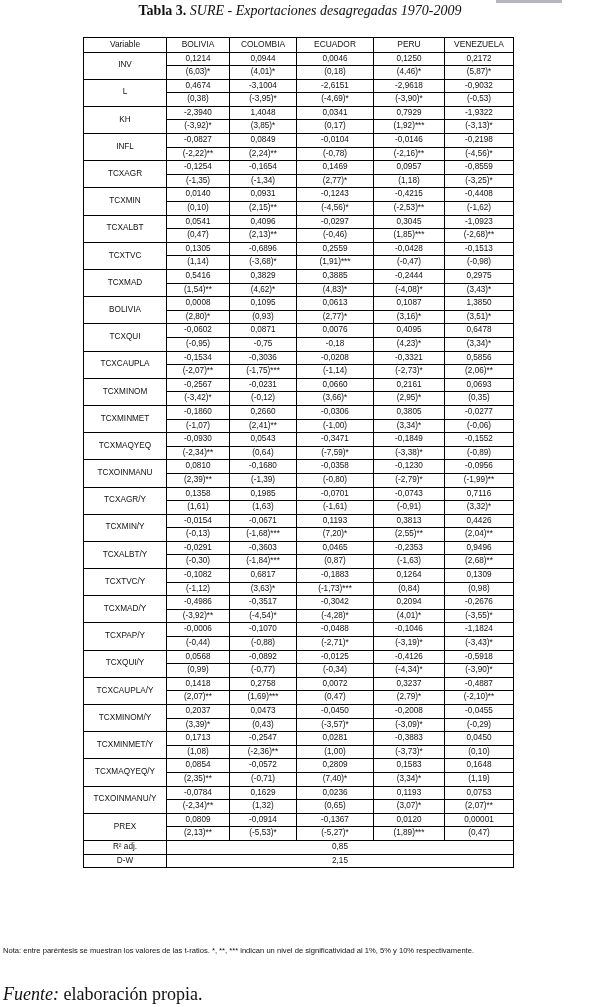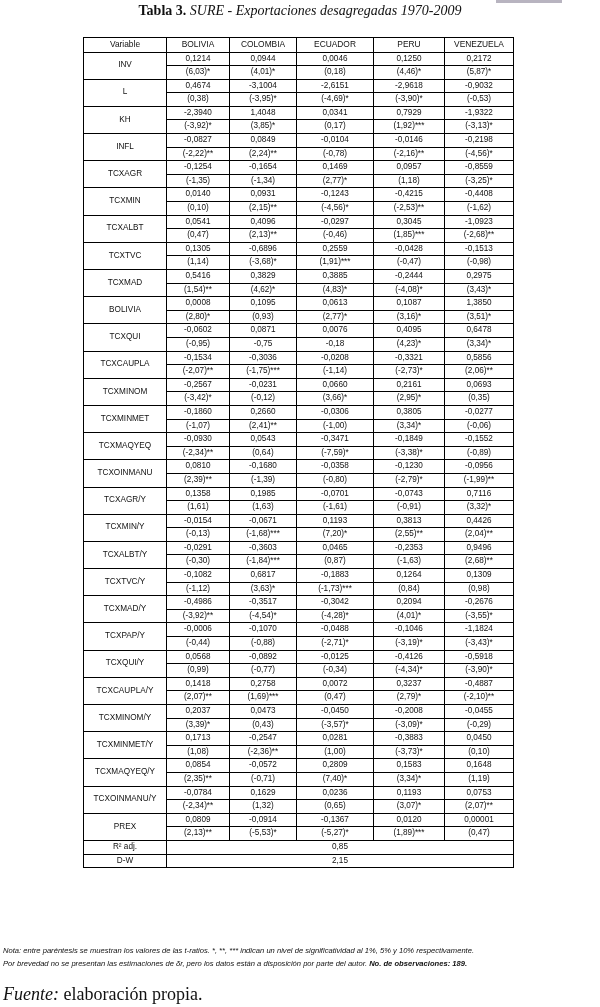--- a/index.html
+++ b/index.html
@@ -5,21 +5,21 @@
   html, body { margin:0; padding:0; background:#fff; }
   body { width:600px; height:1007px; position:relative; overflow:hidden; font-family:"Liberation Sans", sans-serif; color:#111; }
   .title { position:absolute; top:3px; left:0; width:600px; text-align:center; font-family:"Liberation Serif", serif; font-size:14px; }
   .title b { font-weight:bold; }
   .title i { font-style:italic; }
   .corner-mark { position:absolute; top:0; left:496px; width:66px; height:3px; background:#b8b4c0; }
   table.t { position:absolute; top:37px; left:83px; border-collapse:collapse; font-size:8.2px; table-layout:fixed; }
   table.t td, table.t th { border:1px solid #000; text-align:center; padding:0; line-height:12.6px; height:12.6px; white-space:nowrap; }
   table.t th { font-weight:normal; font-size:8.4px; height:13.5px; }
   td.var { }
-  .note { position:absolute; left:3px; top:944px; font-size:7.6px; line-height:13px; white-space:nowrap;font-style:italic; }
+  .note { position:absolute; left:3px; top:944px; font-size:7.6px; line-height:13px; white-space:nowrap; }
   .note b { font-weight:bold; }
   .source { position:absolute; left:3px; top:984px; font-family:"Liberation Serif", serif; font-size:18px; }
   .source i { font-style:italic; }
 </style>
 </head>
 <body>
 
 <div class="corner-mark"></div>
 
 <div class="title">
@@ -488,19 +488,18 @@
       </tr>
       <tr>
         <td class="var">D-W</td>
         <td colspan="5">2,15</td>
       </tr>
     </tbody>
 </table>
 
 <div class="note">
   <div>Nota: entre paréntesis se muestran los valores de las t-ratios. *, **, *** indican un nivel de significatividad al 1%, 5% y 10% respectivamente.</div>
-  <div><span>Por brevedad no se presentan las estimaciones de δr, pero los datos están a disposición por parte del autor.</span> <b>No. de observaciones: 189.</b></div>
 </div>
 
 <div class="source">
   <i>Fuente:</i>
   <span>elaboración propia.</span>
 </div>
 
 </body></html>

